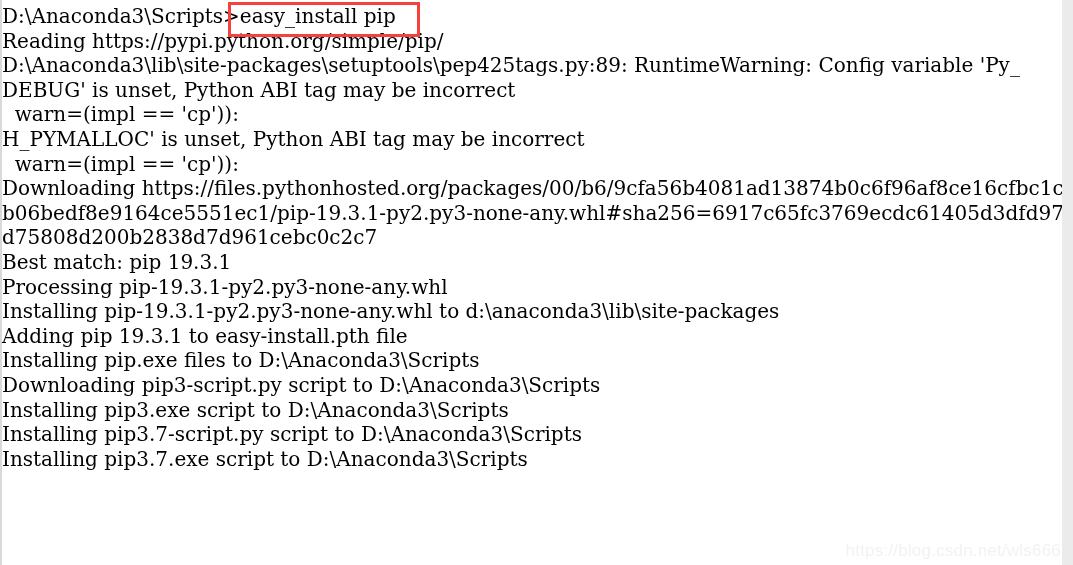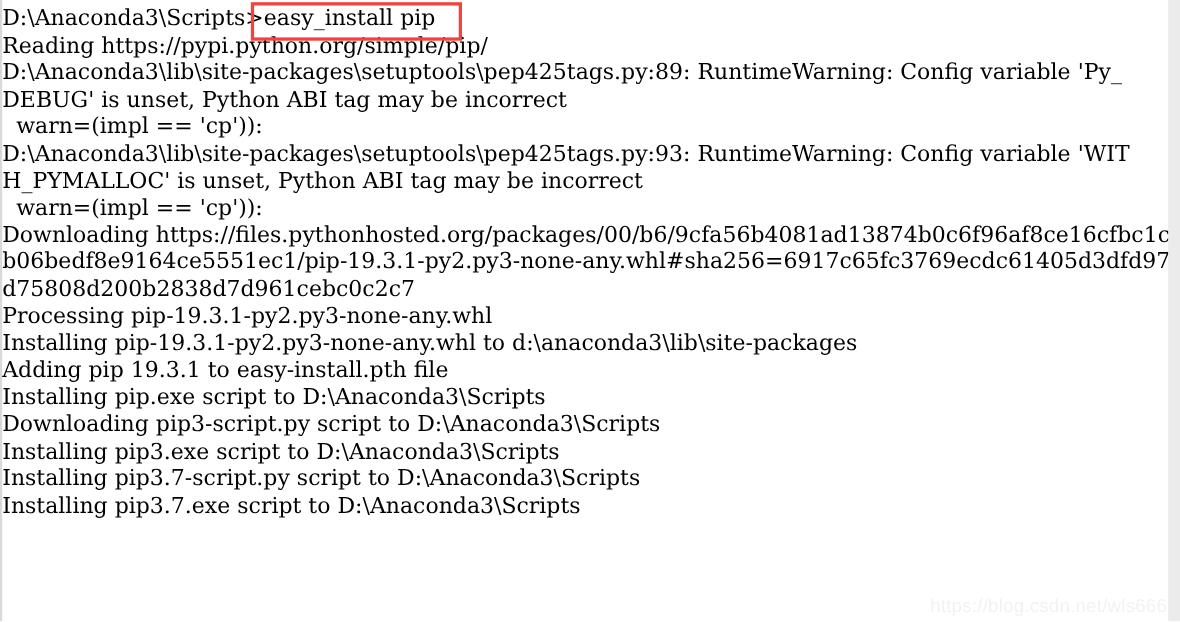--- a/index.html
+++ b/index.html
@@ -83,30 +83,30 @@
 <div id="screen">
 
   <div id="left-edge"></div>
 
   <div id="console">
       <span class="line">D:\Anaconda3\Scripts&gt;easy_install pip</span>
       <span class="line">Reading https://pypi.python.org/simple/pip/</span>
       <span class="line">D:\Anaconda3\lib\site-packages\setuptools\pep425tags.py:89: RuntimeWarning: Config variable 'Py_</span>
       <span class="line">DEBUG' is unset, Python ABI tag may be incorrect</span>
       <span class="line">  warn=(impl == 'cp')):</span>
-      <span class="line">D:\Anaconda3\lib\site-packages\setuptools\pep425tags.py:93: RuntimeWarning: Config variable 'WIT</span>
       <span class="line">H_PYMALLOC' is unset, Python ABI tag may be incorrect</span>
       <span class="line">  warn=(impl == 'cp')):</span>
       <span class="line">Downloading https://files.pythonhosted.org/packages/00/b6/9cfa56b4081ad13874b0c6f96af8ce16cfbc1c</span>
       <span class="line">b06bedf8e9164ce5551ec1/pip-19.3.1-py2.py3-none-any.whl#sha256=6917c65fc3769ecdc61405d3dfd97afded</span>
       <span class="line">d75808d200b2838d7d961cebc0c2c7</span>
+      <span class="line">Best match: pip 19.3.1</span>
       <span class="line">Processing pip-19.3.1-py2.py3-none-any.whl</span>
       <span class="line">Installing pip-19.3.1-py2.py3-none-any.whl to d:\anaconda3\lib\site-packages</span>
       <span class="line">Adding pip 19.3.1 to easy-install.pth file</span>
-      <span class="line">Installing pip.exe script to D:\Anaconda3\Scripts</span>
+      <span class="line">Installing pip.exe files to D:\Anaconda3\Scripts</span>
       <span class="line">Downloading pip3-script.py script to D:\Anaconda3\Scripts</span>
       <span class="line">Installing pip3.exe script to D:\Anaconda3\Scripts</span>
       <span class="line">Installing pip3.7-script.py script to D:\Anaconda3\Scripts</span>
       <span class="line">Installing pip3.7.exe script to D:\Anaconda3\Scripts</span>
       <span class="line blank"></span>
     </div>
 
   <div id="cmd-highlight"></div>
 
   <div id="watermark">https://blog.csdn.net/wls666</div>

